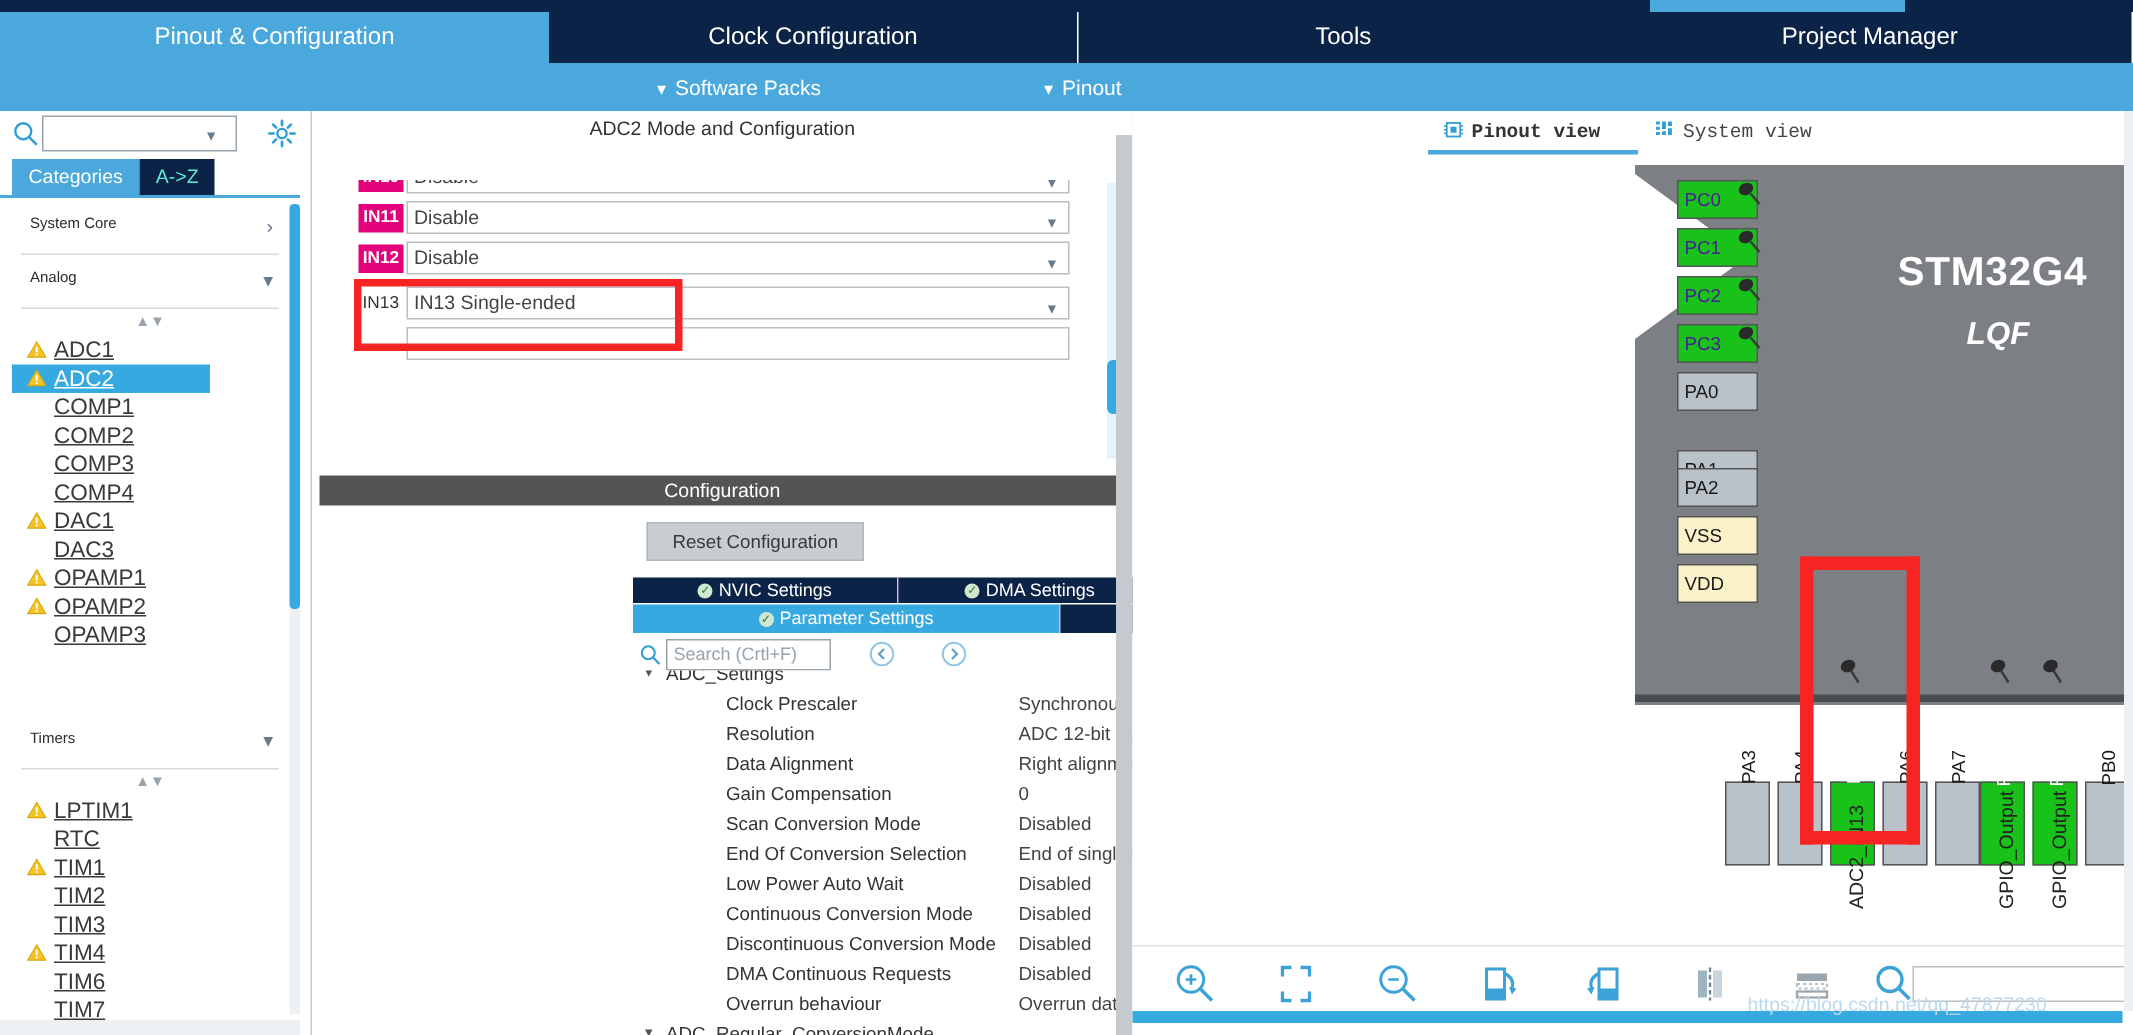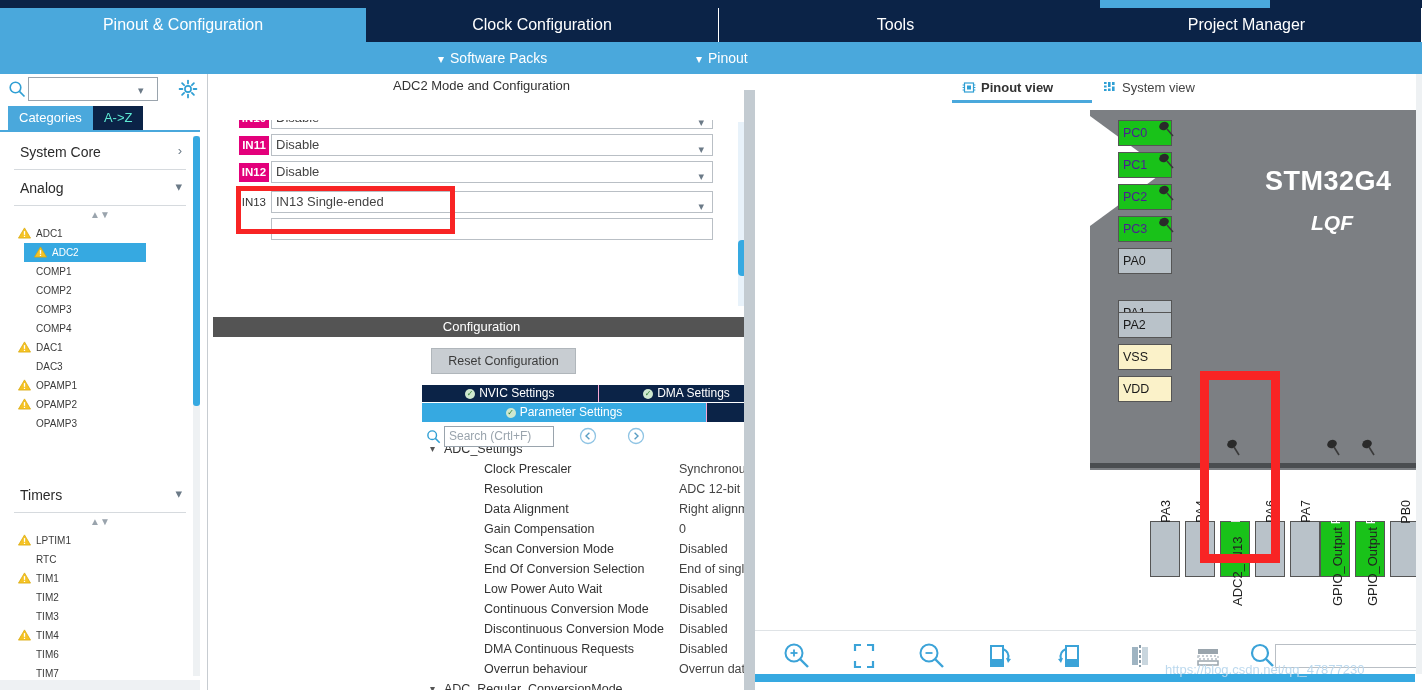--- a/index.html
+++ b/index.html
@@ -43,26 +43,26 @@
   #gear-icon { position:absolute; left:178px; top:5px; width:20px; height:20px; cursor:pointer; }
 
   #cat-tabs { position:absolute; left:8px; top:32px; height:24px; display:flex; }
   .cattab { height:24px; line-height:24px; padding:0 11px; font-size:13px; cursor:pointer; }
   #cattab-cat { background:#4aa8dc; color:#ffffff; }
   #cattab-az { background:#0b2347; color:#5eead4; }
   #cat-underline { position:absolute; left:0; top:56px; width:200px; height:2px; background:#4aa8dc; }
 
   #tree { position:absolute; left:0; top:60px; width:200px; height:550px; overflow:hidden; }
   .grp { position:relative; margin:0 14px; height:36px; border-bottom:1px solid #d6dade; }
-  .grp-label { position:absolute; left:6px; top:10px; font-size:14px; color:#2b2b2b; }
+  .grp-label { position:absolute; left:6px; top:10px; font-size:10px; color:#2b2b2b; }
   .grp-chev { position:absolute; right:4px; top:9px; font-size:13px; color:#6b7a87; }
   .spacer-updown { height:18px; text-align:center; color:#9aa4ad; font-size:10px; line-height:18px; }
-  .leaf { height:19px; line-height:19px; padding-left:36px; font-size:10px; color:#3a3a3a;
-          position:relative; cursor:pointer; white-space:nowrap; }
-  .leaf.sel { background:#36a9e1; color:#ffffff; margin-left:24px; padding-left:28px; width:122px; }
+  .leaf { height:19px; line-height:19px; padding-left:36px; font-size:15px; color:#3a3a3a;
+          position:relative; cursor:pointer; white-space:nowrap;text-decoration:underline; }
+  .leaf.sel { background:#36a9e1; color:#ffffff; margin-left:8px; padding-left:28px; width:132px; }
   .warn { position:absolute; left:18px; top:3px; width:13px; height:12px; }
   .leaf.sel .warn { left:10px; }
   #gap-block { height:44px; }
 
   #left-scroll-track { position:absolute; right:7px; top:62px; width:7px; height:540px; background:#eef1f3; }
   #left-scroll-thumb { position:absolute; right:7px; top:62px; width:7px; height:270px; background:#36a9e1; border-radius:3px; }
   #left-hscroll { position:absolute; left:0; bottom:0; width:200px; height:10px; background:#eef1f3; }
 
   
   #mid-panel { position:absolute; left:209px; top:74px; width:545px; height:616px; background:#ffffff; }
@@ -115,21 +115,21 @@
   .pval { position:absolute; left:257px; color:#444; }
   #param-vtrack { position:absolute; right:4px; top:14px; width:9px; height:290px; background:#eef4f8; }
   #param-vthumb { position:absolute; right:4px; top:14px; width:9px; height:170px; background:#36a9e1; border-radius:4px; }
   #mid-right-edge { position:absolute; left:744px; top:74px; width:11px; height:616px; background:#c3cbd1; }
   #mid-edge-top { position:absolute; left:744px; top:74px; width:11px; height:16px; background:#ffffff; }
 
   
   #right-panel { position:absolute; left:755px; top:74px; width:667px; height:616px; background:#ffffff;
                  overflow:hidden; }
   #view-tabs { position:absolute; left:0; top:0; width:667px; height:28px; }
-  .vtab { position:absolute; top:2px; height:24px; line-height:24px; font-size:13px; cursor:pointer; color:#333; }
+  .vtab { position:absolute; top:2px; height:24px; line-height:24px; font-size:13px; cursor:pointer; color:#333;font-family:Liberation Mono, monospace; }
   #vtab-pinout { left:207px; font-weight:bold; }
   #vtab-pinout-underline { position:absolute; left:197px; top:26px; width:140px; height:3px; background:#4aa8dc; }
   #vtab-system { left:348px; color:#444; }
   .vicon { display:inline-block; width:14px; height:13px; vertical-align:-2px; margin-right:5px; }
 
   #chip-area { position:absolute; left:0; top:32px; width:667px; height:548px; }
   #chip-body { position:absolute; left:335px; top:4px; width:332px; height:360px; background:#7c7f83; }
   #chip-notch { position:absolute; left:335px; top:10px; width:0; height:0;
                 border-top:55px solid transparent; border-bottom:55px solid transparent;
                 border-left:75px solid #ffffff; }

